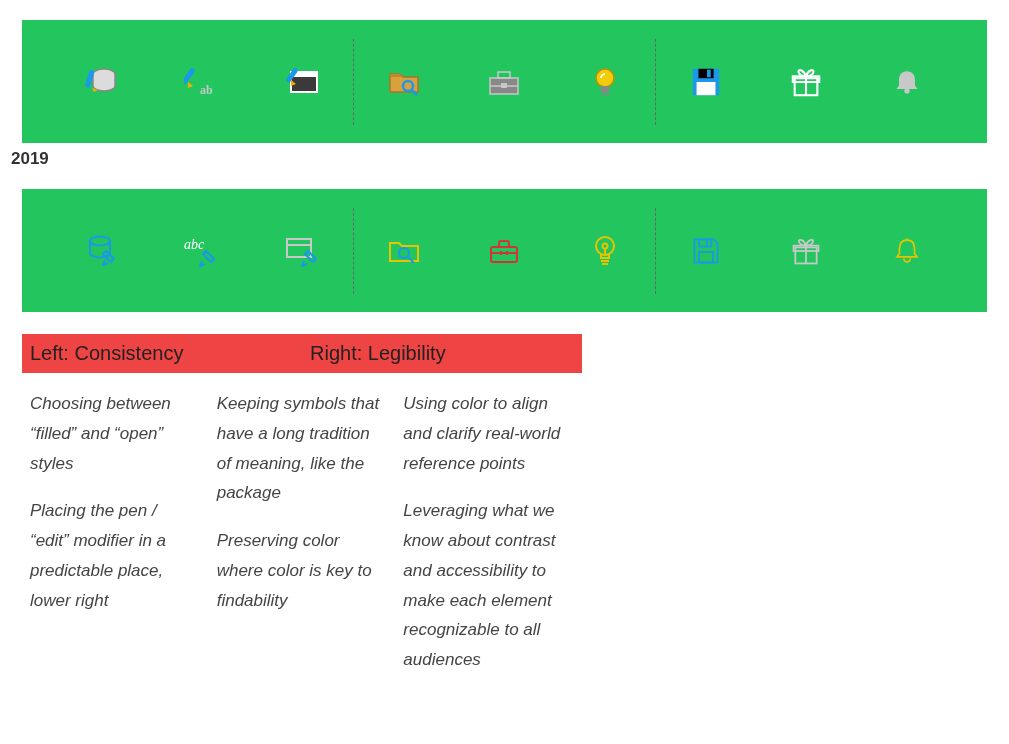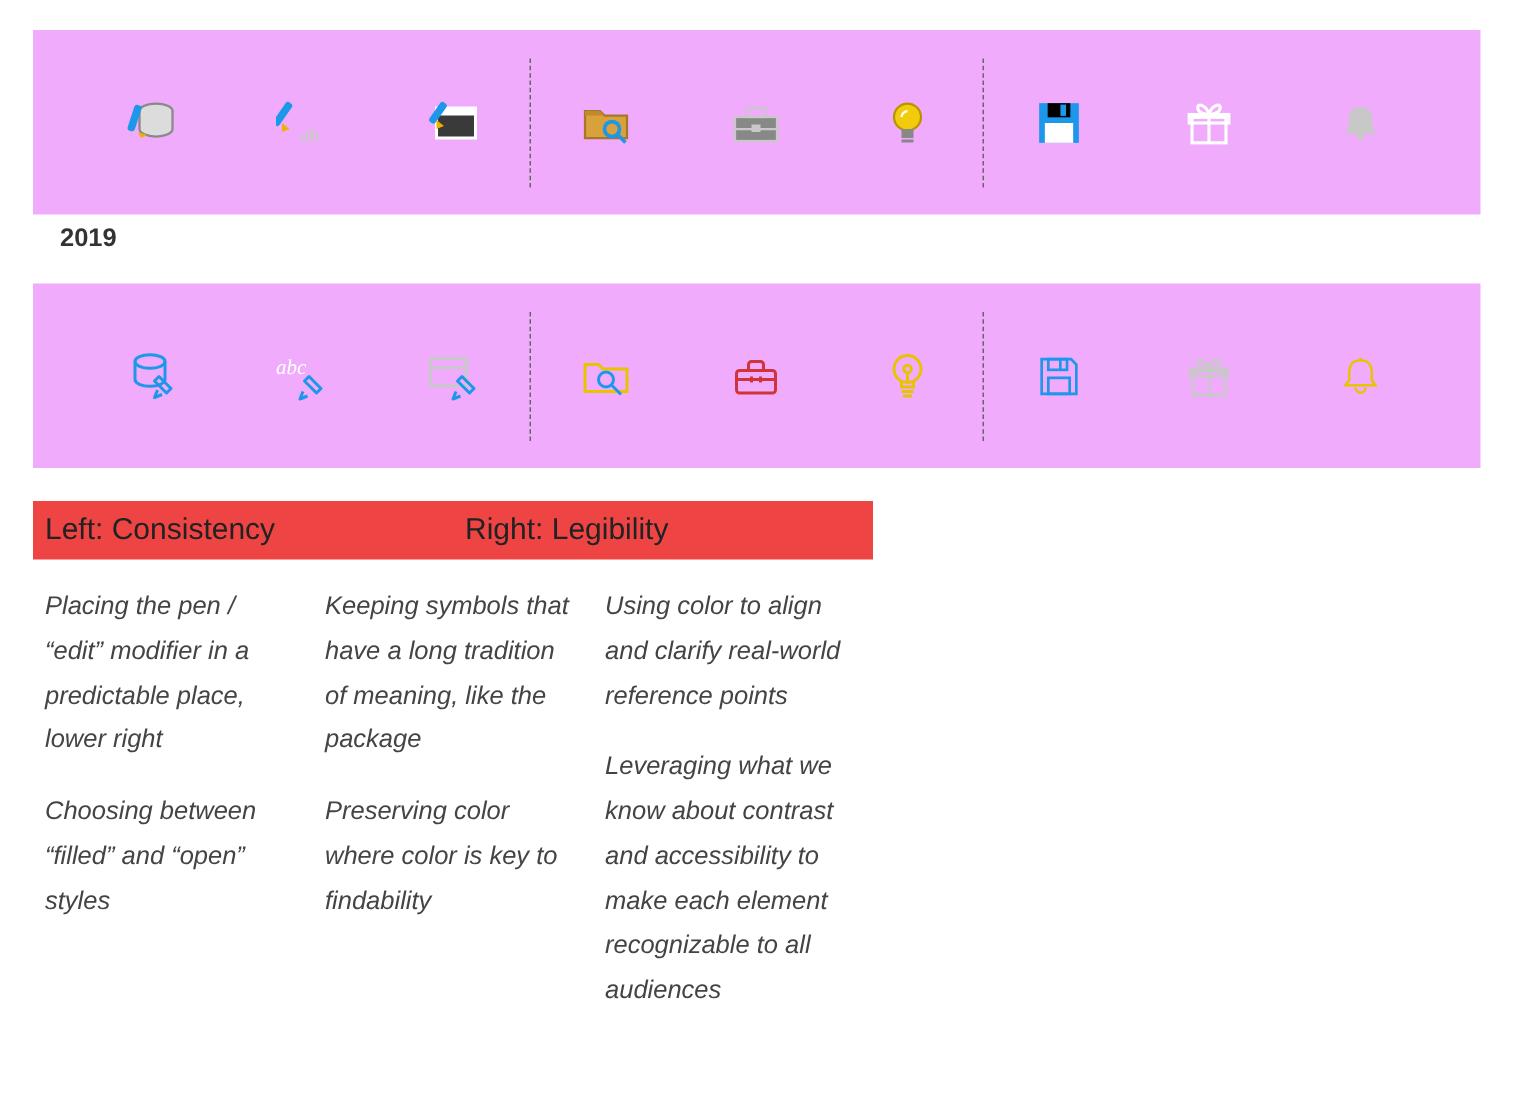--- a/index.html
+++ b/index.html
@@ -6,21 +6,21 @@
   body {
     margin: 0;
     padding: 0;
     font-family: "Segoe UI", Arial, sans-serif;
     background: #fff;
     color: #222;
     width: 1009px;
   }
   .wrap { padding: 0 0 20px 0; }
   .icon-bar {
-    background: #f0abfc;
+    background: #22c55e;
     margin: 20px 22px 4px 22px;
     height: 123px;
     display: flex;
     align-items: center;
     padding: 0 30px;
   }
   .icon-bar .group {
     display: flex;
     align-items: center;
     flex: 1;
@@ -33,21 +33,21 @@
   }
   .sep {
     width: 0;
     height: 86px;
     border-left: 1px dashed #666;
   }
   .year-label {
     font-weight: 600;
     font-size: 17px;
     color: #333;
-    margin: 6px 0 0 40px;
+    margin: 6px 0 0 11px;
   }
   .principles-table {
     margin: 22px 0 0 22px;
     width: 560px;
   }
   .pt-head {
     display: flex;
     background: #ef4444;
   }
   .pt-head .col {
@@ -256,22 +256,22 @@
     </div>
   </div>
 
   <div class="principles-table">
     <div class="pt-head">
       <div class="col">Left: Consistency</div>
       <div class="col">Right: Legibility</div>
     </div>
     <div class="pt-body">
       <div class="col">
+        <p>Choosing between “filled” and “open” styles</p>
         <p>Placing the pen / “edit” modifier in a predictable place, lower right</p>
-        <p>Choosing between “filled” and “open” styles</p>
       </div>
       <div class="col">
         <p>Keeping symbols that have a long tradition of meaning, like the package</p>
         <p>Preserving color where color is key to findability</p>
       </div>
       <div class="col">
         <p>Using color to align and clarify real-world reference points</p>
         <p>Leveraging what we know about contrast and accessibility to make each element recognizable to all audiences</p>
       </div>
     </div>

